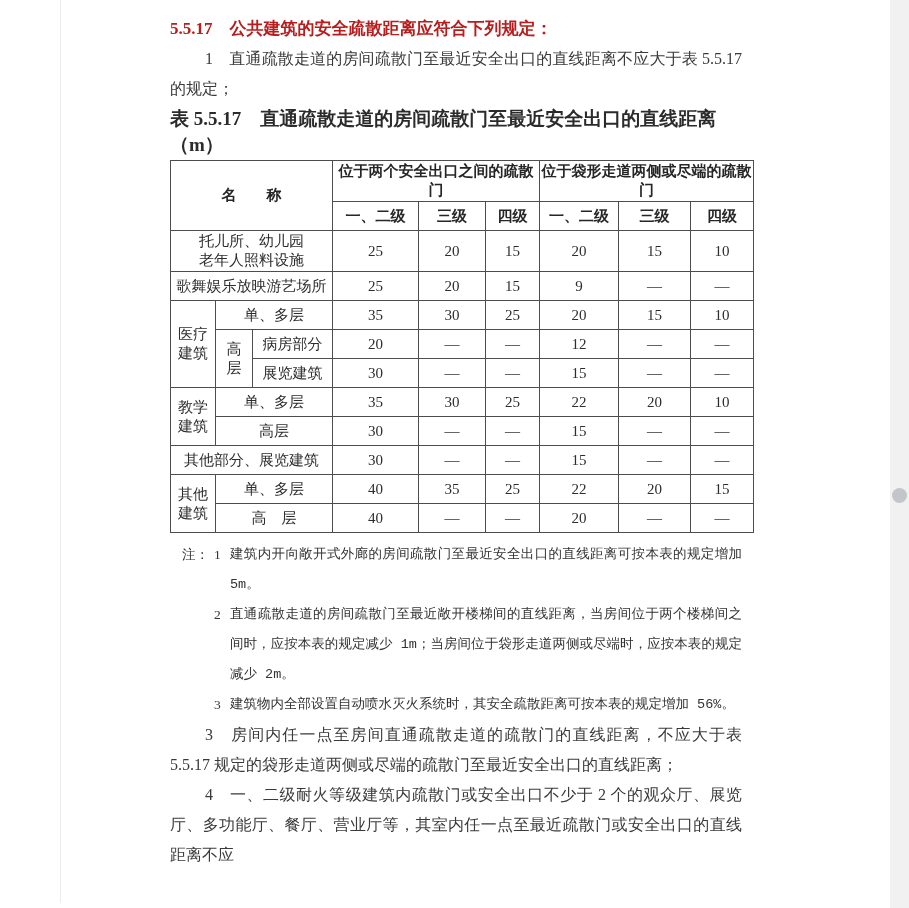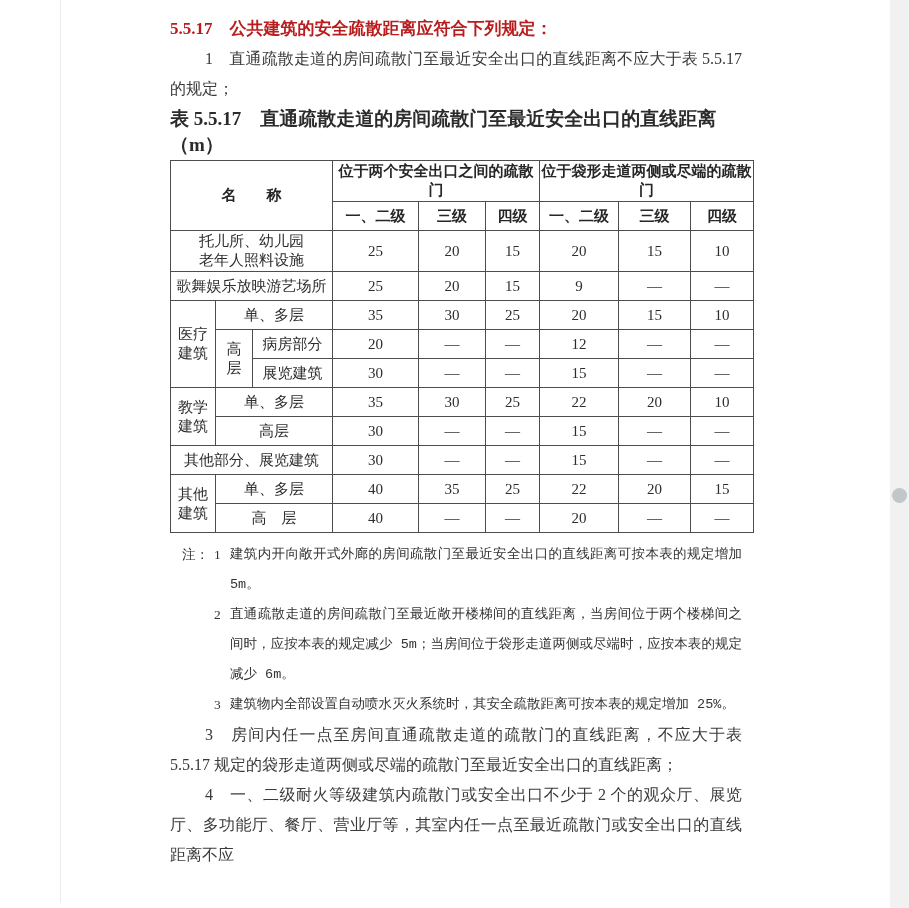--- a/index.html
+++ b/index.html
@@ -190,26 +190,26 @@
 
     <div class="notes">
       <div class="note">
         <span class="note-label">注：</span>
         <span class="note-num">1</span>
         <span class="note-body">建筑内开向敞开式外廊的房间疏散门至最近安全出口的直线距离可按本表的规定增加 5m。</span>
       </div>
       <div class="note">
         <span class="note-label"></span>
         <span class="note-num">2</span>
-        <span class="note-body">直通疏散走道的房间疏散门至最近敞开楼梯间的直线距离，当房间位于两个楼梯间之间时，应按本表的规定减少 5m；当房间位于袋形走道两侧或尽端时，应按本表的规定减少 6m。</span>
+        <span class="note-body">直通疏散走道的房间疏散门至最近敞开楼梯间的直线距离，当房间位于两个楼梯间之间时，应按本表的规定减少 1m；当房间位于袋形走道两侧或尽端时，应按本表的规定减少 2m。</span>
       </div>
       <div class="note">
         <span class="note-label"></span>
         <span class="note-num">3</span>
-        <span class="note-body">建筑物内全部设置自动喷水灭火系统时，其安全疏散距离可按本表的规定增加 25%。</span>
+        <span class="note-body">建筑物内全部设置自动喷水灭火系统时，其安全疏散距离可按本表的规定增加 56%。</span>
       </div>
     </div>
 
 
     <p class="body-p">3　房间内任一点至房间直通疏散走道的疏散门的直线距离，不应大于表 5.5.17 规定的袋形走道两侧或尽端的疏散门至最近安全出口的直线距离；</p>
 
     <p class="body-p">4　一、二级耐火等级建筑内疏散门或安全出口不少于 2 个的观众厅、展览厅、多功能厅、餐厅、营业厅等，其室内任一点至最近疏散门或安全出口的直线距离不应</p>
 
   </div>
 </div>

